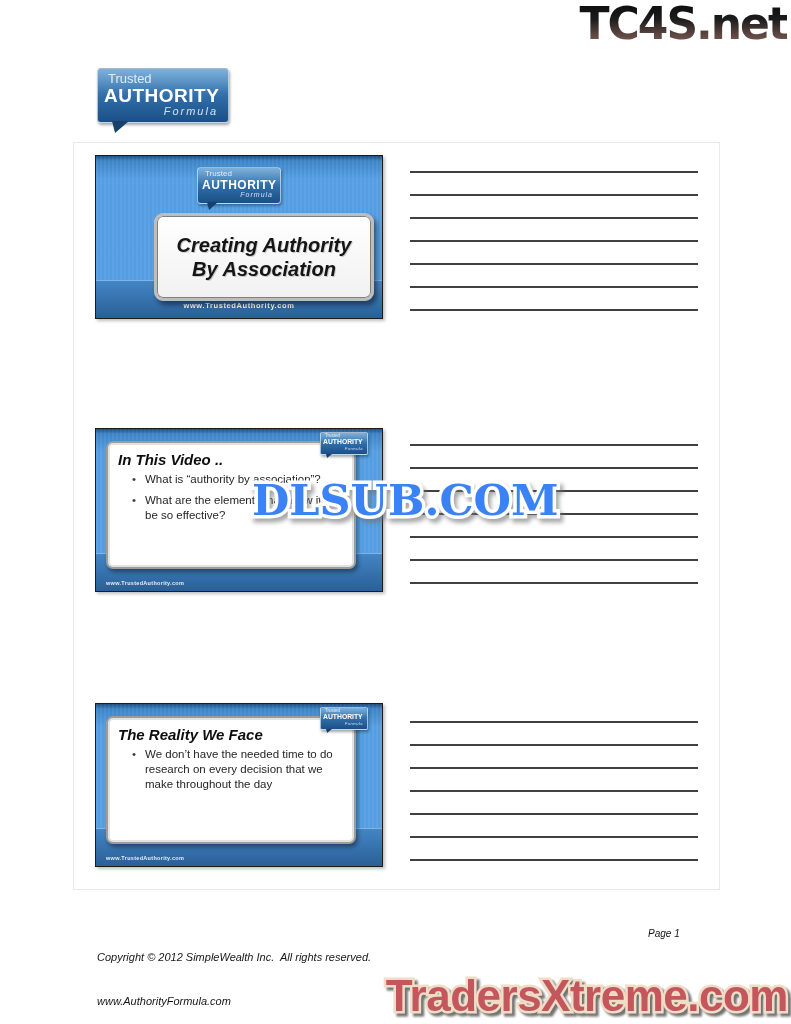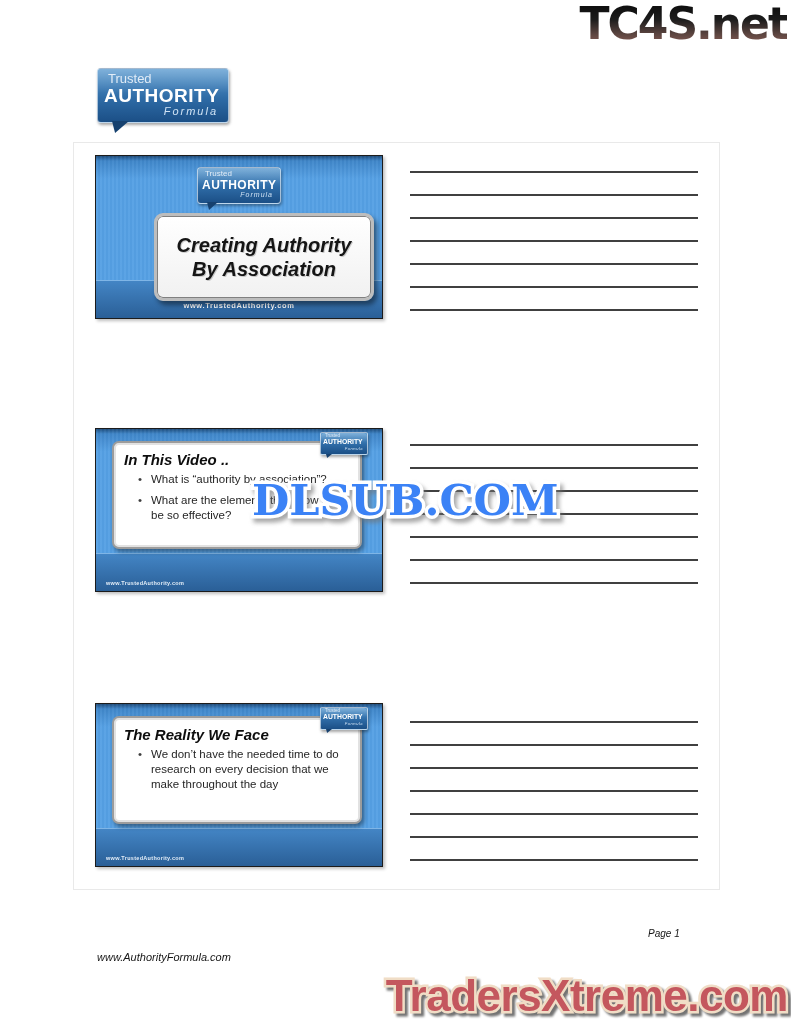--- a/index.html
+++ b/index.html
@@ -61,21 +61,21 @@
   .title-card{position:absolute;left:52px;top:57px;width:214px;height:82px;z-index:2;
     background:linear-gradient(180deg,#ffffff,#f1f1f1);
     border:3px solid #bdbdbd;border-radius:9px;
     box-shadow:inset 0 0 0 1px #808080,3px 4px 5px rgba(0,0,0,.45);
     display:flex;align-items:center;justify-content:center;margin-left:6px;}
   .title-text{font-weight:bold;font-style:italic;font-size:20px;line-height:1.2;color:#151515;
     text-align:center;text-shadow:1px 1px 0 rgba(0,0,0,.18);}
   .slide1-url{position:absolute;left:0;right:0;bottom:8px;text-align:center;
     color:#fff;font-weight:bold;font-size:7.5px;letter-spacing:.6px;}
 
-  .content-card{position:absolute;left:16px;top:12px;width:250px;height:108px;z-index:1;
+  .content-card{position:absolute;left:10px;top:12px;width:250px;height:128px;z-index:1;
     background:#fff;border:2px solid #9c9c9c;border-radius:7px;
     box-shadow:inset 0 0 0 2px #e2e2e2,2px 3px 4px rgba(0,0,0,.4);
     padding:6px 8px 0 10px;box-sizing:border-box;overflow:hidden;}
   .card-heading{font-weight:bold;font-style:italic;font-size:15px;color:#0d0d0d;margin:2px 0 4px 0;}
   .card-bullets{list-style:none;margin:0;padding:0 0 0 12px;}
   .card-bullets li{position:relative;padding-left:15px;font-size:11.5px;line-height:1.3;color:#262626;margin-bottom:6px;}
   .card-bullets li::before{content:"\2022";position:absolute;left:2px;color:#3d3d3d;}
   .mini-logo{position:absolute;top:3px;right:14px;z-index:3;}
   .mini-url{position:absolute;left:10px;bottom:5px;z-index:2;color:#e4eef8;font-weight:bold;font-size:5.5px;letter-spacing:.3px;}
 
@@ -197,19 +197,20 @@
       <div class="note-line"></div>
       <div class="note-line"></div>
       <div class="note-line"></div>
       <div class="note-line"></div>
       <div class="note-line"></div>
     </div>
 
   <div class="dlsub">DLSUB.COM</div>
 
   <div class="copyright">
+    <div>Copyright © 2012 SimpleWealth Inc.  All rights reserved.</div>
     <div>www.AuthorityFormula.com</div>
   </div>
   <div class="page-num">Page 1</div>
 
   <div class="tradersx">TradersXtreme.com</div>
 
 </div>
 
 </body></html>

